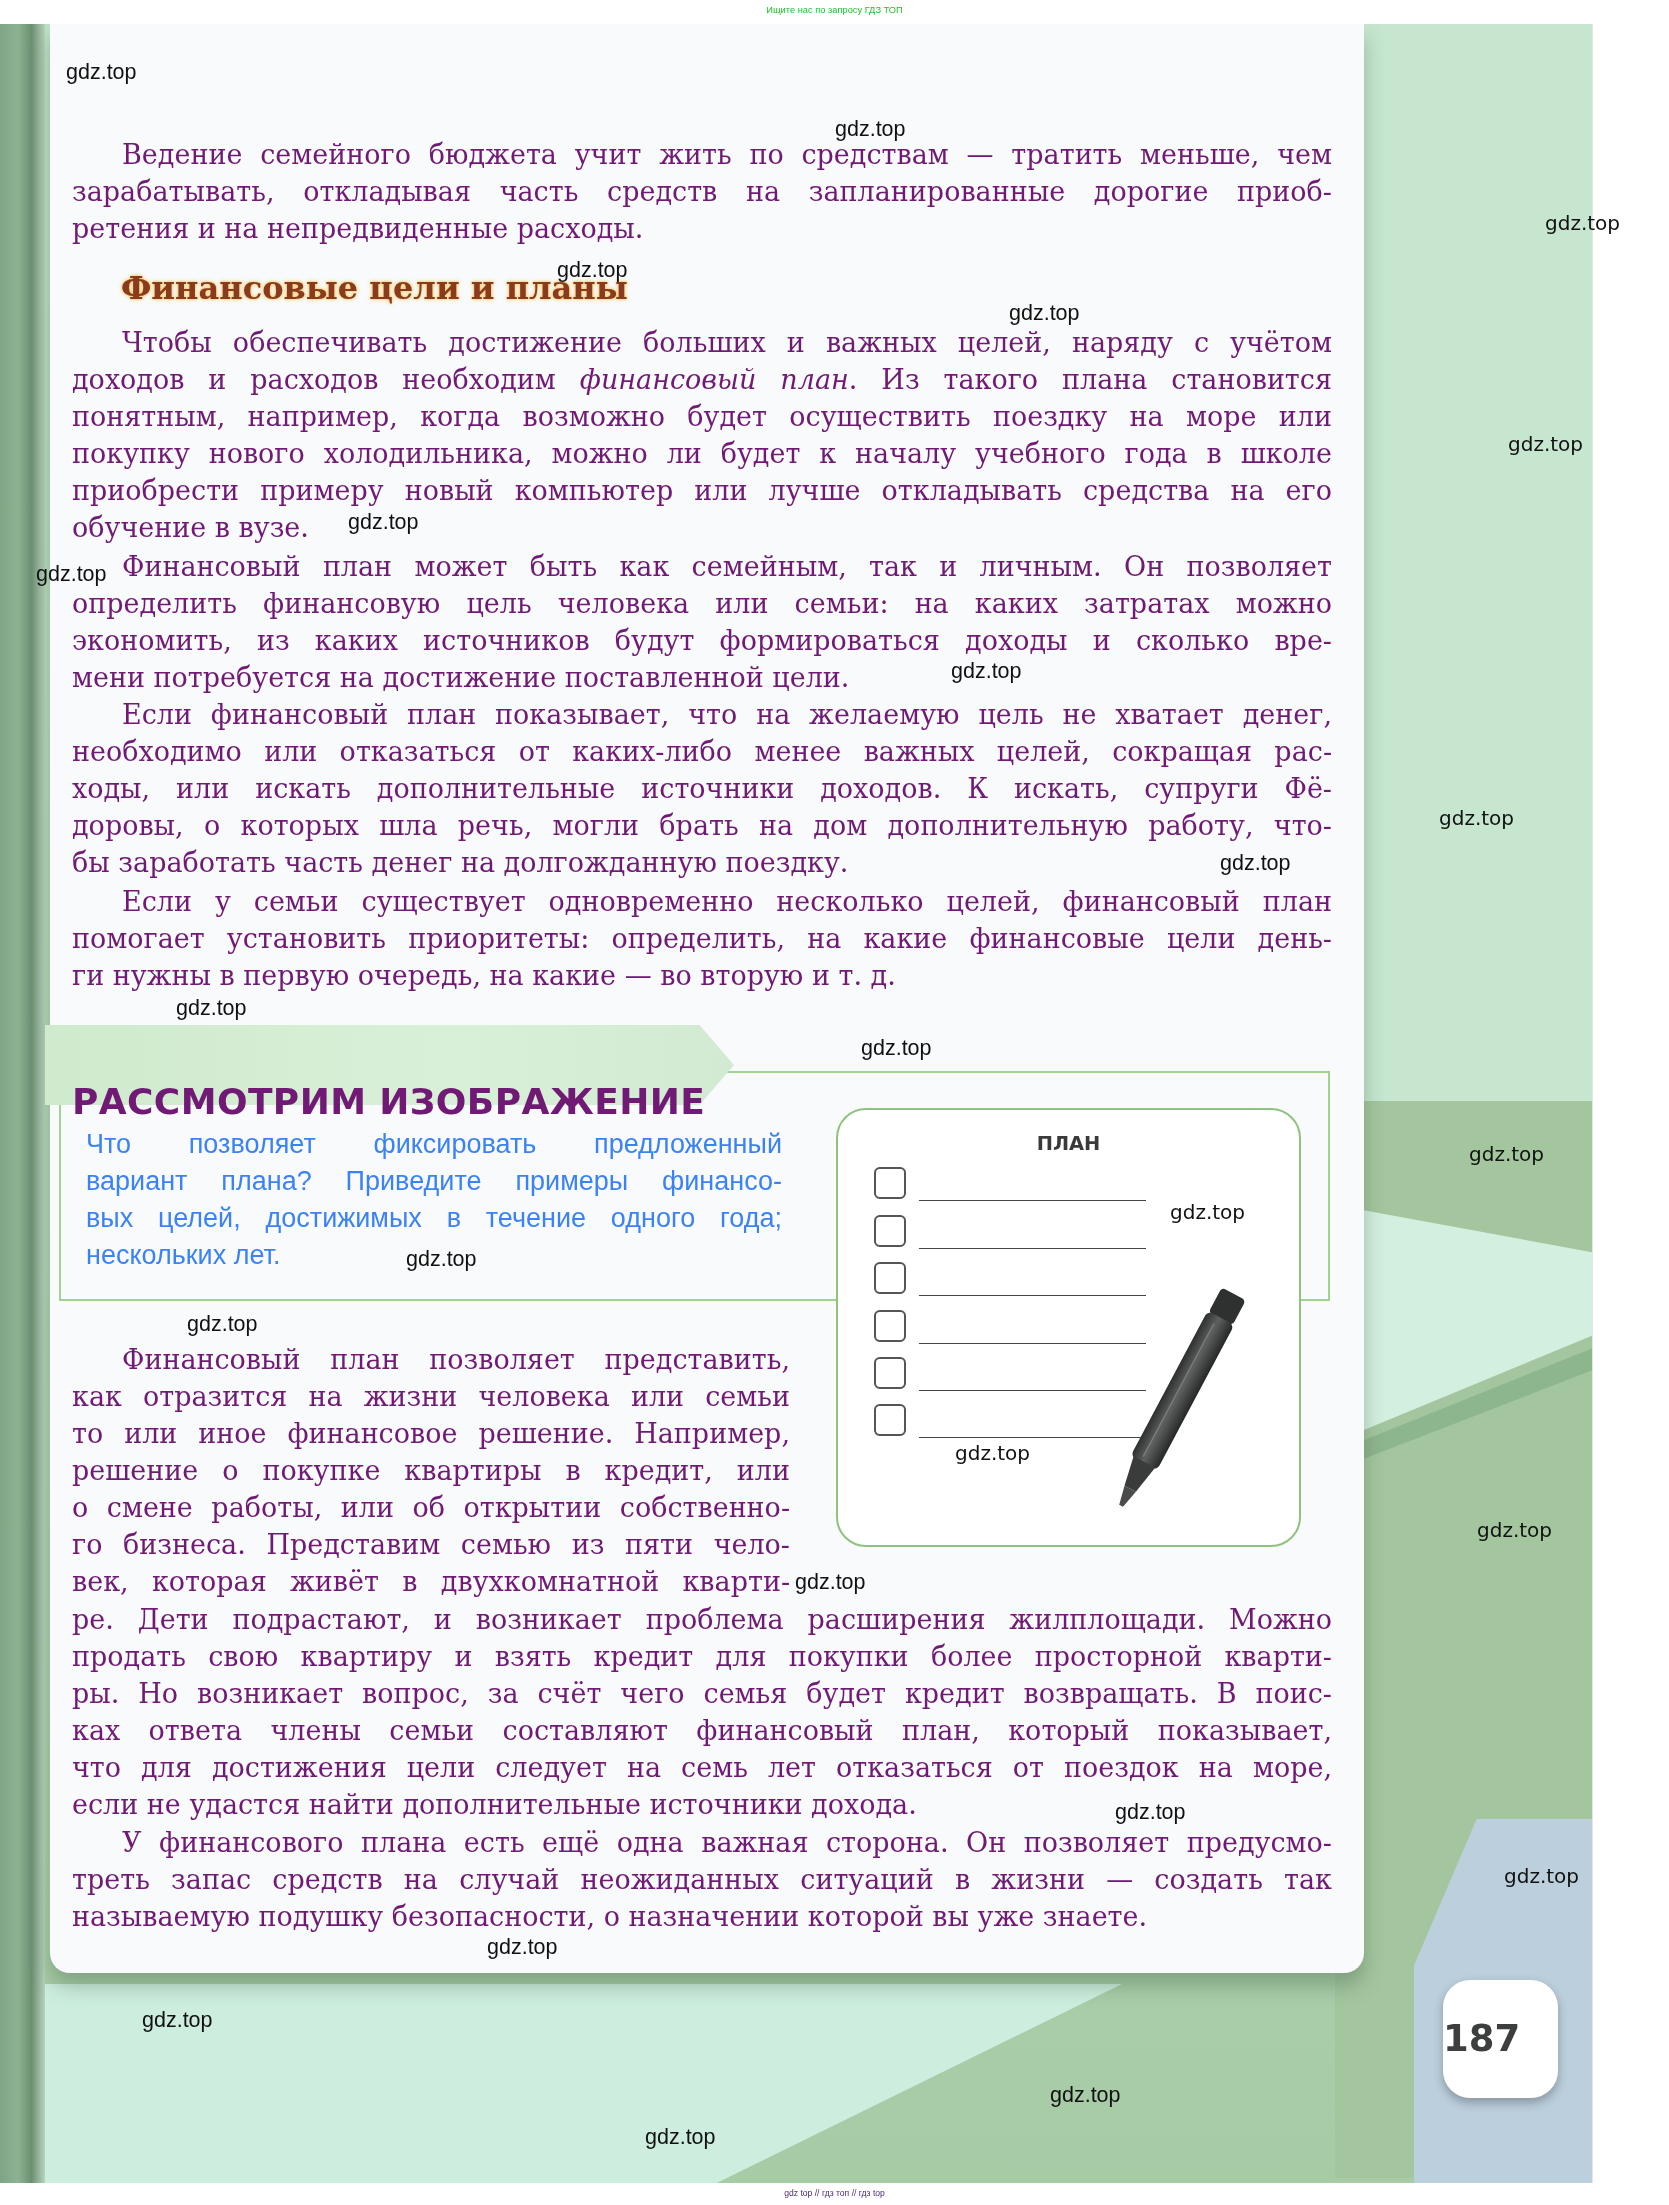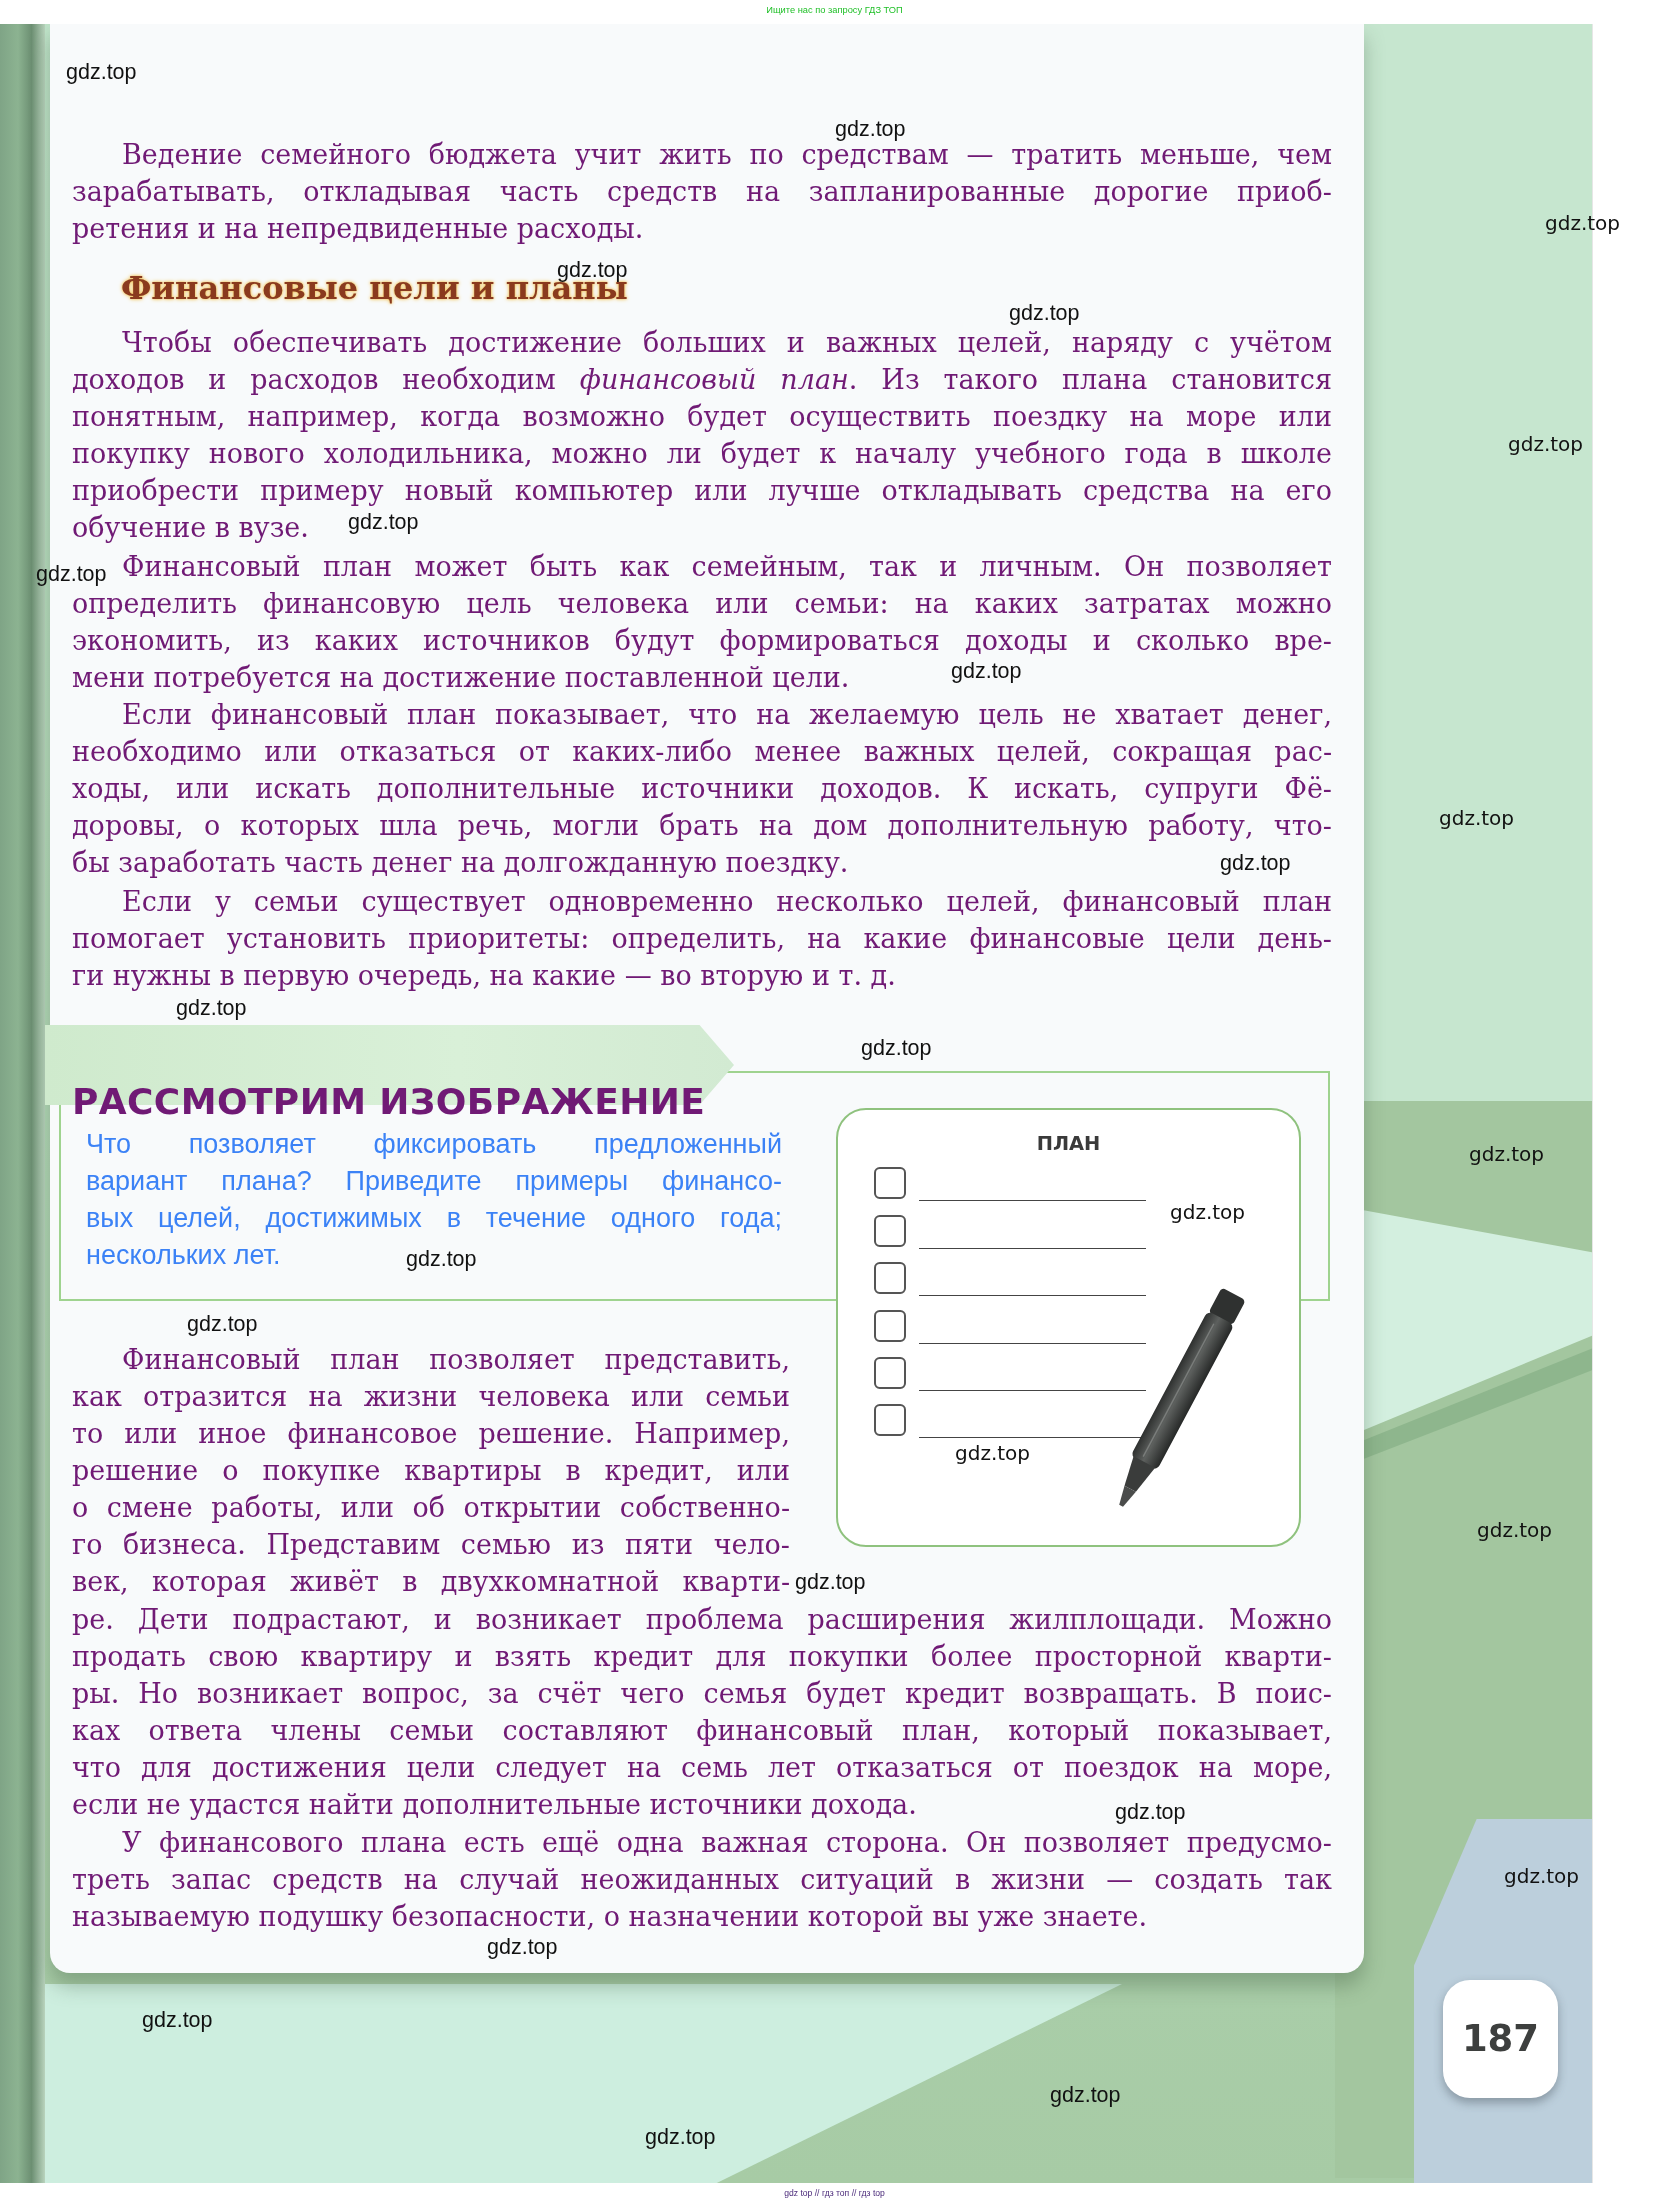--- a/index.html
+++ b/index.html
@@ -55,21 +55,21 @@
       position: absolute; left: 50px; top: 0; width: 1314px; height: 1949px;
       background: #f8fafb;
       border-radius: 0 0 20px 20px;
       box-shadow: 0 13px 20px rgba(60,90,60,0.35);
     }
     .page-number {
       position: absolute; left: 1443px; top: 1980px; width: 115px; height: 118px;
       background: #ffffff; border-radius: 27px;
       box-shadow: 0 4.3px 10px rgba(60,70,80,0.4);
       font-family: "DejaVu Sans", sans-serif; font-weight: bold;
-      font-size: 37px; color: #3d3f3e; text-align: center; line-height: 118px;
+      font-size: 37px; color: #3d3f3e; text-align: left; line-height: 118px;
     }
     .right-strip {
       position: absolute; left: 1592px; top: 24px; width: 77px; height: 2159px;
       background: #ffffff; border-left: 0.7px solid #e6e6e6;
     }
     .bottom-banner {
       position: absolute; left: 0; top: 2183px; width: 1669px; height: 22px;
       text-align: center; font-family: "Liberation Sans", sans-serif;
       font-size: 8.6px; line-height: 20px; color: #4a2a7a;
     }

